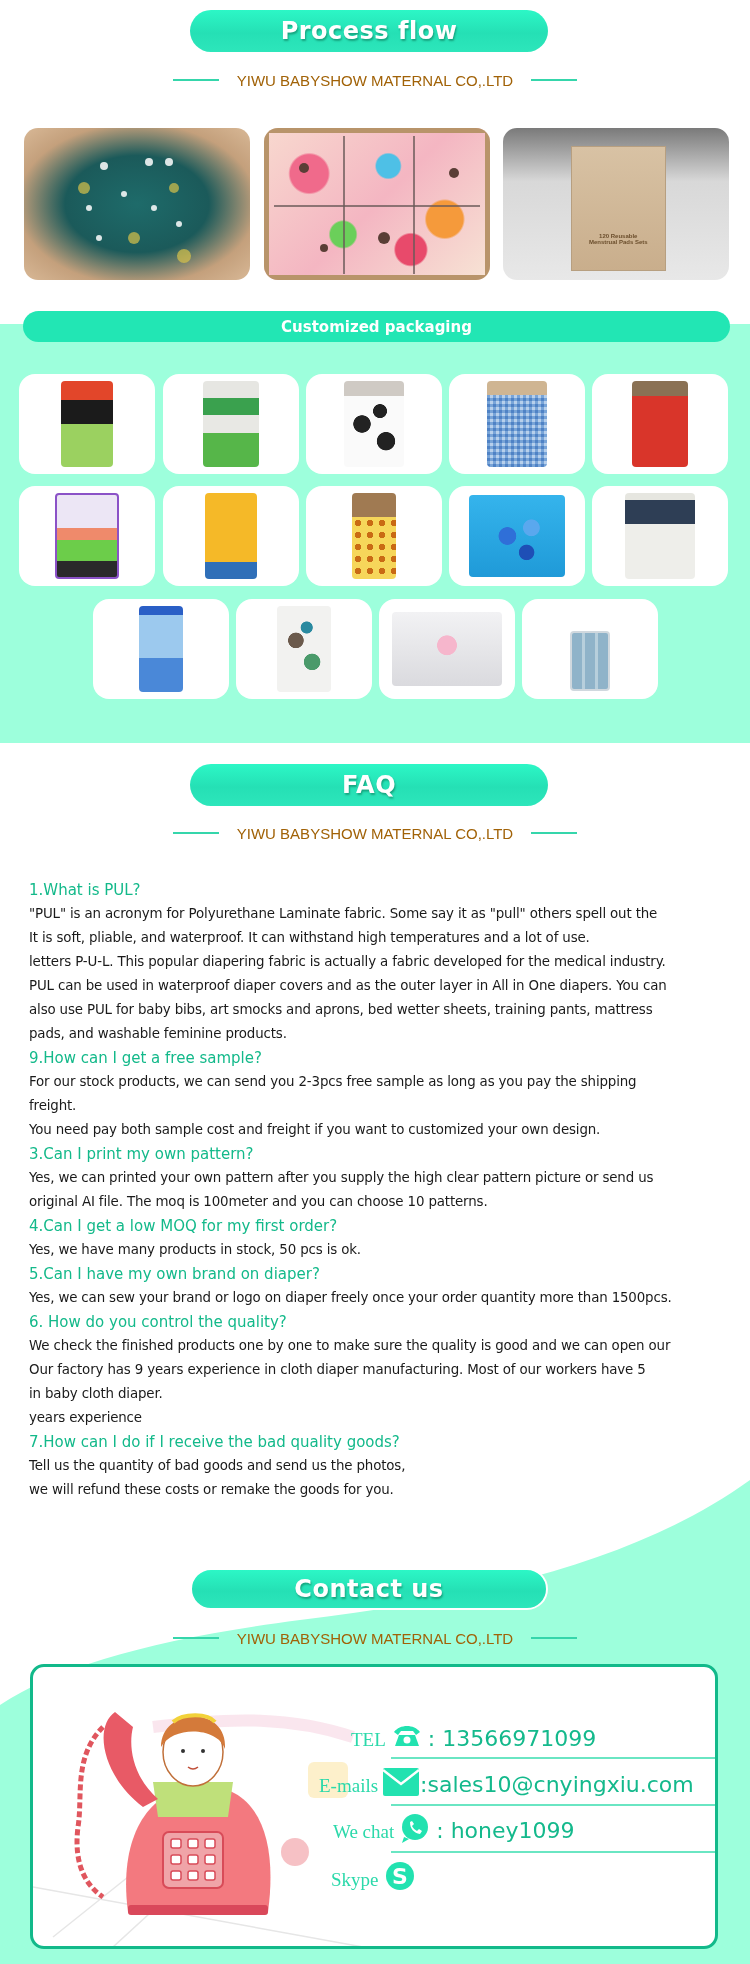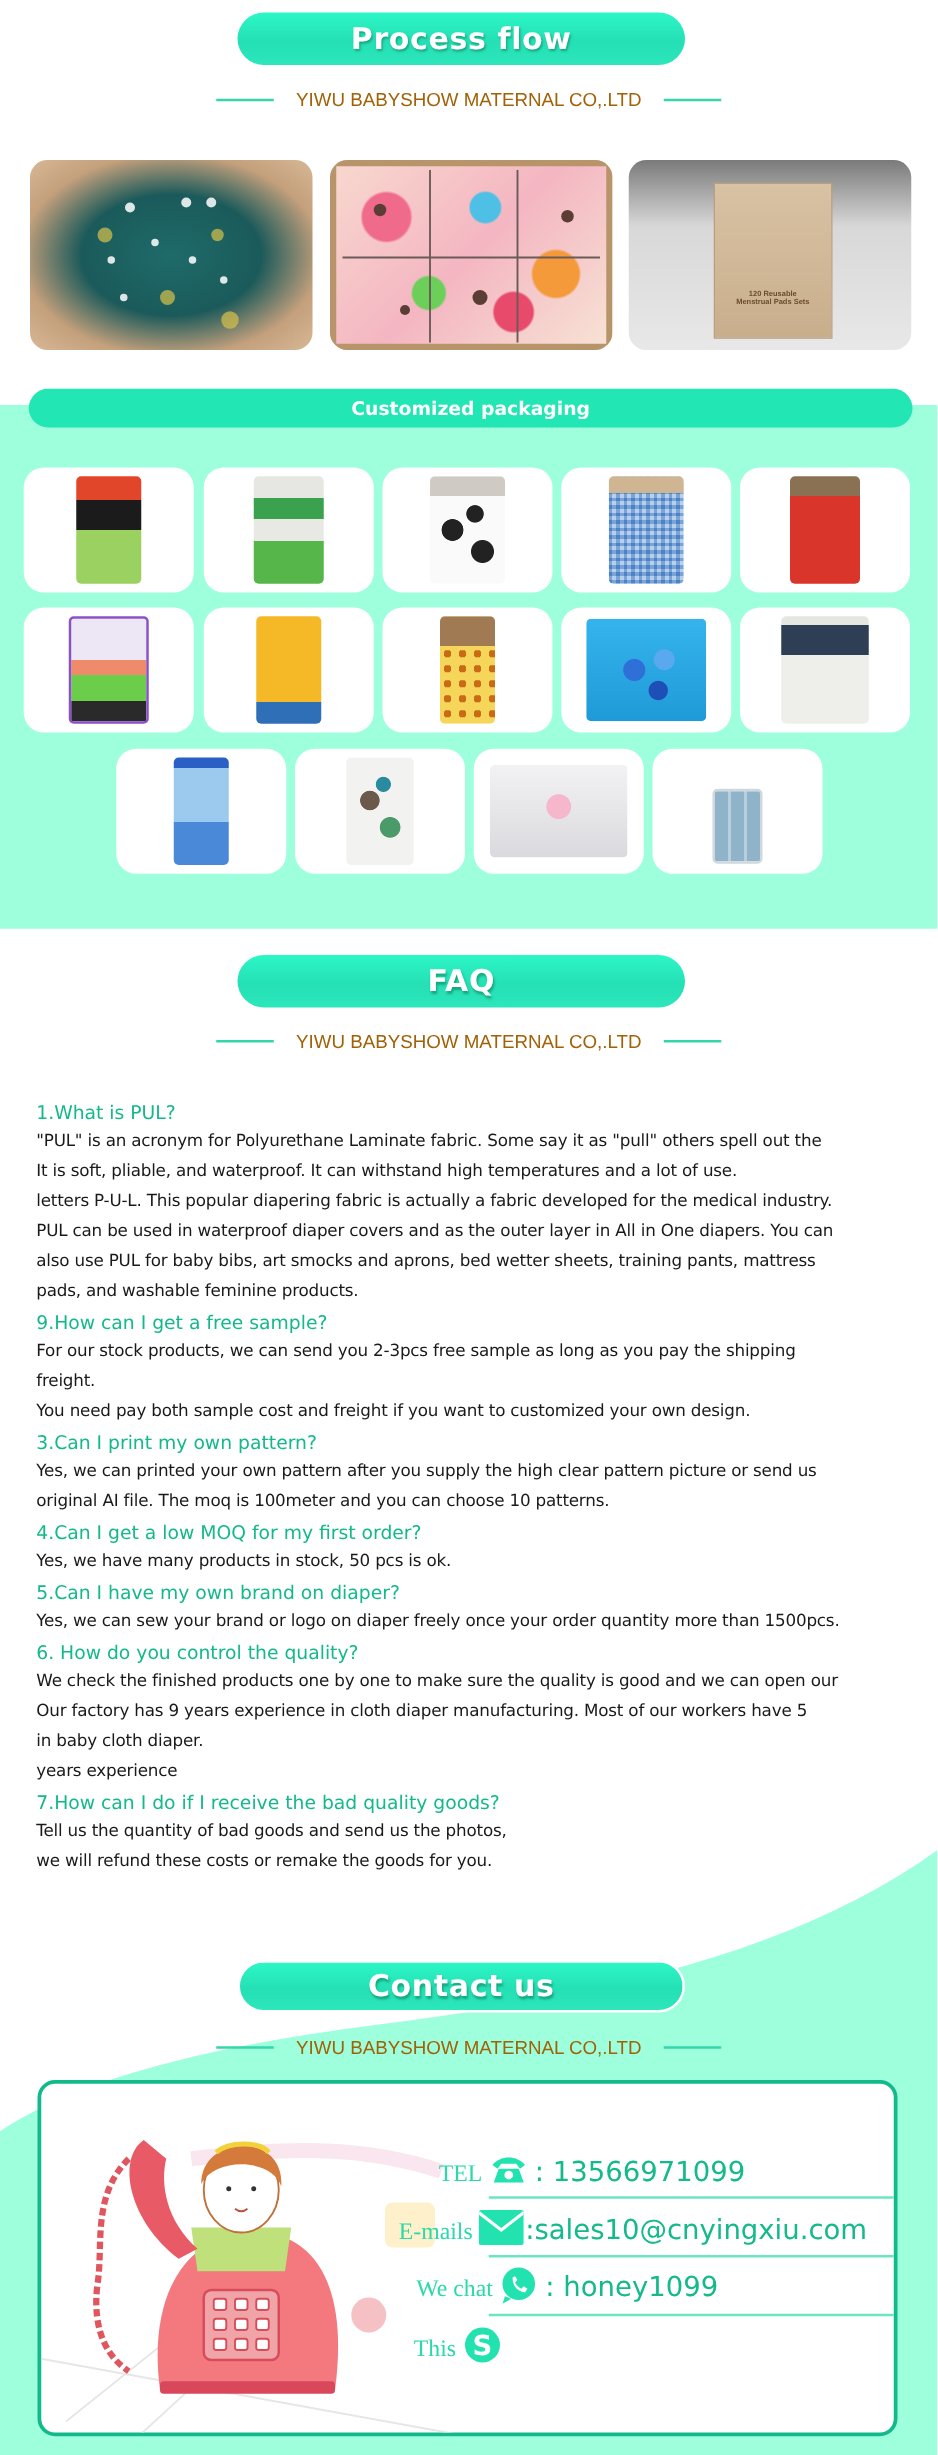--- a/index.html
+++ b/index.html
@@ -303,21 +303,21 @@
           <circle cx="15" cy="14" r="13" fill="#22e2b0"></circle>
           <path d="M4,24 L2,30 L9,26 Z" fill="#22e2b0"></path>
           <path d="M10,9 C10,16 14,20 20,21 L22,18 L19,16 L17,18 C15,17 13,15 12,13 L14,11 L12,8 Z" fill="#ffffff"></path>
         </svg>
     </span>
     <a class="val" style="text-decoration:none;">: honey1099</a>
   </div>
   <div class="cline" style="top:184px;"></div>
 
   <div class="crow" style="left:298px; top:194px;">
-    <span class="lbl">This</span>
+    <span class="lbl">Skype</span>
     <span class="ic">
       <svg width="30" height="32" viewBox="0 0 30 32">
           <circle cx="15" cy="16" r="14" fill="#22e2b0"></circle>
           <text x="15" y="24" text-anchor="middle" font-family="DejaVu Sans, sans-serif" font-weight="bold" font-size="22" fill="#ffffff">S</text>
         </svg>
     </span>
   </div>
 </div>
 
 </body></html>

